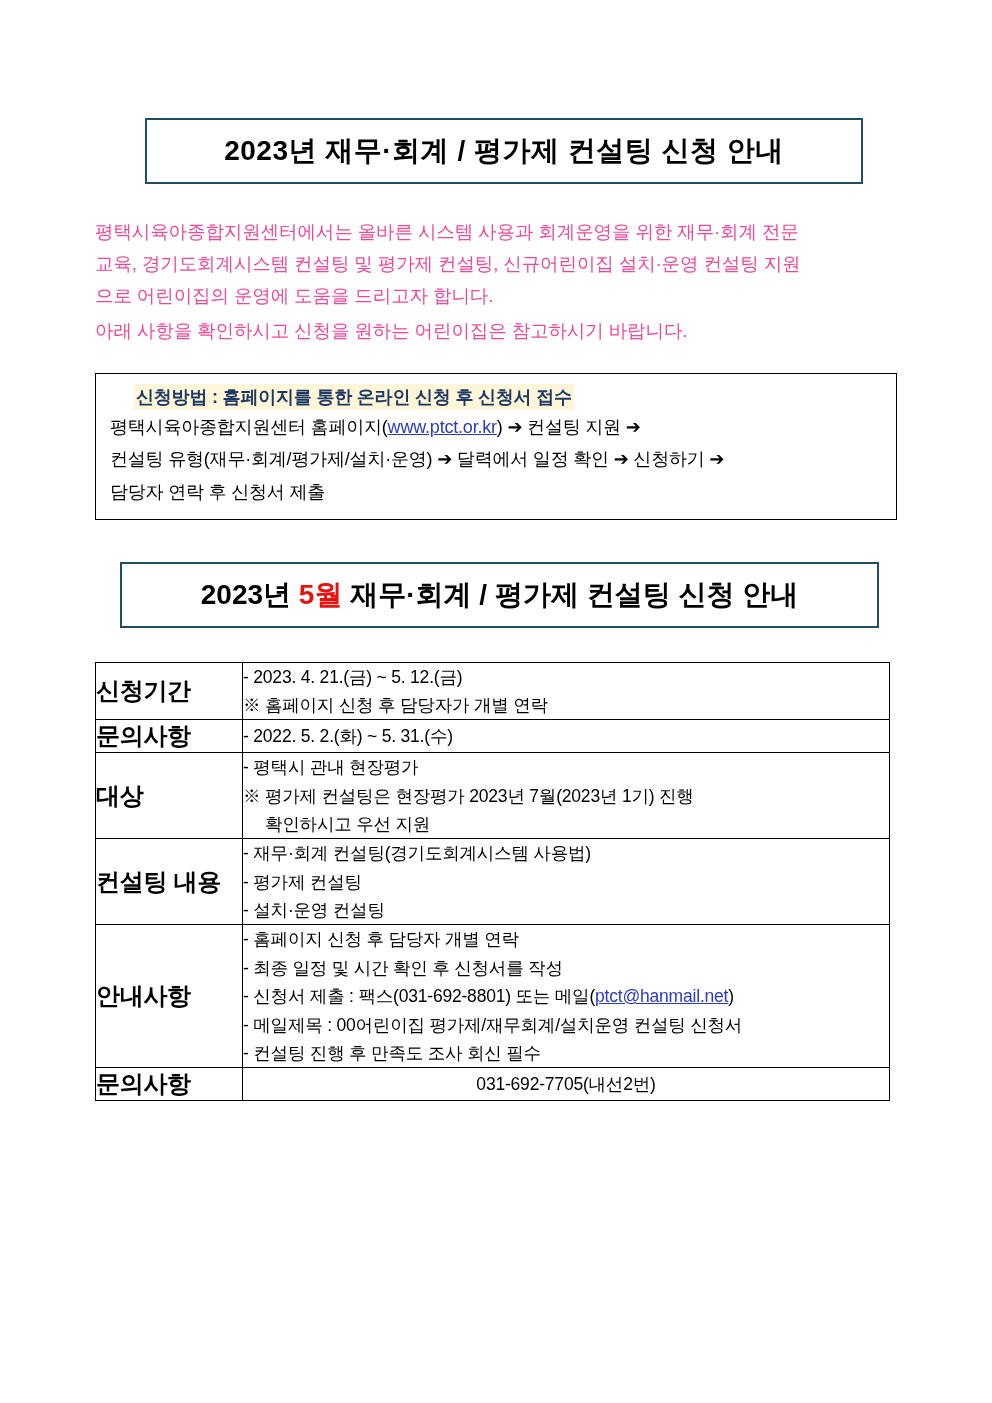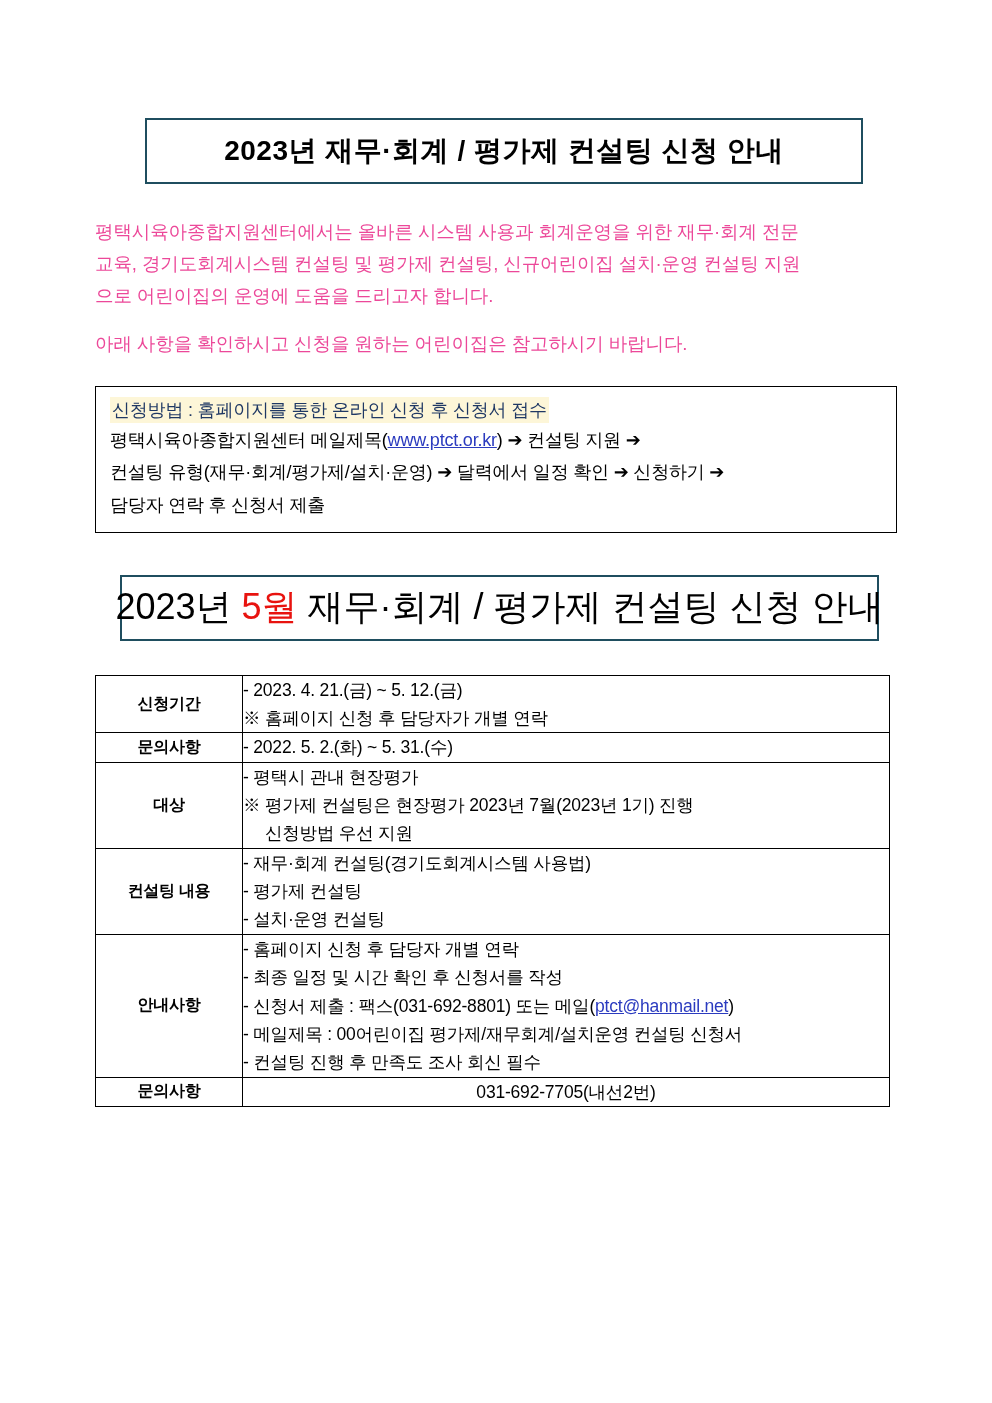--- a/index.html
+++ b/index.html
@@ -50,37 +50,38 @@
     line-height: 1.72;
     text-align: justify;
     color: #ec4899;
     letter-spacing: -0.1px;
   }
   .intro p { margin: 0; }
   .intro .justified {
     text-align: justify;
     text-justify: inter-character;
   }
-  .intro .line2 { margin-top: 17px; }
+  .intro .line2 { margin-top: 4px; }
 
   
   .method-box {
     margin-top: 26px;
     border: 1.5px solid #000;
     padding: 10px 14px 12px 14px;
     box-sizing: border-box;
   }
   .method-head {
     font-size: 18px;
-    font-weight: normal;
+    font-weight: bold;
     color: #1f3864;
     background: #fdf6d8;
     display: inline-block;
     padding: 1px 2px;
     letter-spacing: -0.2px;
+    margin-left: 24px;
   }
   .method-line {
     font-size: 18px;
     line-height: 1.62;
     margin-top: 3px;
     letter-spacing: -0.2px;
   }
   .link {
     color: #2b3bbf;
     text-decoration: underline;
@@ -91,44 +92,44 @@
     margin-top: 42px;
     margin-left: 25px;
     margin-right: 18px;
     border: 2px solid #1f4e5f;
     height: 62px;
     display: flex;
     align-items: center;
     justify-content: center;
   }
   .subtitle-banner .t {
-    font-size: 36px;
-    font-weight: normal;
+    font-size: 28px;
+    font-weight: bold;
     white-space: nowrap;
   }
   .subtitle-banner .red {
     color: #e8130f;
   }
 
   
   table.info {
     margin-top: 34px;
     width: 795px;
     border-collapse: collapse;
     table-layout: fixed;
   }
   table.info td {
     border: 1px solid #000;
     vertical-align: middle;
     padding: 0;
   }
   td.lbl {
     width: 146px;
-    text-align: center;
-    font-size: 16px;
+    text-align: left;
+    font-size: 24px;
     font-weight: bold;
     letter-spacing: -0.3px;
   }
   td.val {
     padding: 11px 14px 11px 16px;
     font-size: 17.5px;
     line-height: 1.62;
     letter-spacing: -0.2px;
   }
   td.val div { white-space: nowrap; }
@@ -149,21 +150,21 @@
     <p class="justified">교육, 경기도회계시스템 컨설팅 및 평가제 컨설팅, 신규어린이집 설치·운영 컨설팅 지원</p>
     <p>으로 어린이집의 운영에 도움을 드리고자 합니다.</p>
     <p class="line2">아래 사항을 확인하시고 신청을 원하는 어린이집은 참고하시기 바랍니다.</p>
   </div>
 
   <div class="method-box">
     <div>
       <span class="method-head">신청방법 : 홈페이지를 통한 온라인 신청 후 신청서 접수</span>
     </div>
     <div class="method-line">
-      <span>평택시육아종합지원센터 메일제목(</span><a class="link" href="#">www.ptct.or.kr</a><span>) ➔ 컨설팅 지원 ➔</span>
+      <span>평택시육아종합지원센터 홈페이지(</span><a class="link" href="#">www.ptct.or.kr</a><span>) ➔ 컨설팅 지원 ➔</span>
     </div>
     <div class="method-line">컨설팅 유형(재무·회계/평가제/설치·운영) ➔ 달력에서 일정 확인 ➔ 신청하기 ➔</div>
     <div class="method-line">담당자 연락 후 신청서 제출</div>
   </div>
 
   <div class="subtitle-banner">
     <span class="t"><span>2023년 </span><span class="red">5월</span><span> 재무·회계 / 평가제 컨설팅 신청 안내</span></span>
   </div>
 
   <table class="info">
@@ -179,21 +180,21 @@
         <td class="lbl">문의사항</td>
         <td class="val">
           <div>- 2022. 5. 2.(화) ~ 5. 31.(수)</div>
         </td>
       </tr>
       <tr>
         <td class="lbl">대상</td>
         <td class="val">
           <div>- 평택시 관내 현장평가</div>
           <div>※ 평가제 컨설팅은 현장평가 2023년 7월(2023년 1기) 진행</div>
-          <div class="indent">신청방법 우선 지원</div>
+          <div class="indent">확인하시고 우선 지원</div>
         </td>
       </tr>
       <tr>
         <td class="lbl">컨설팅 내용</td>
         <td class="val">
           <div>- 재무·회계 컨설팅(경기도회계시스템 사용법)</div>
           <div>- 평가제 컨설팅</div>
           <div>- 설치·운영 컨설팅</div>
         </td>
       </tr>

